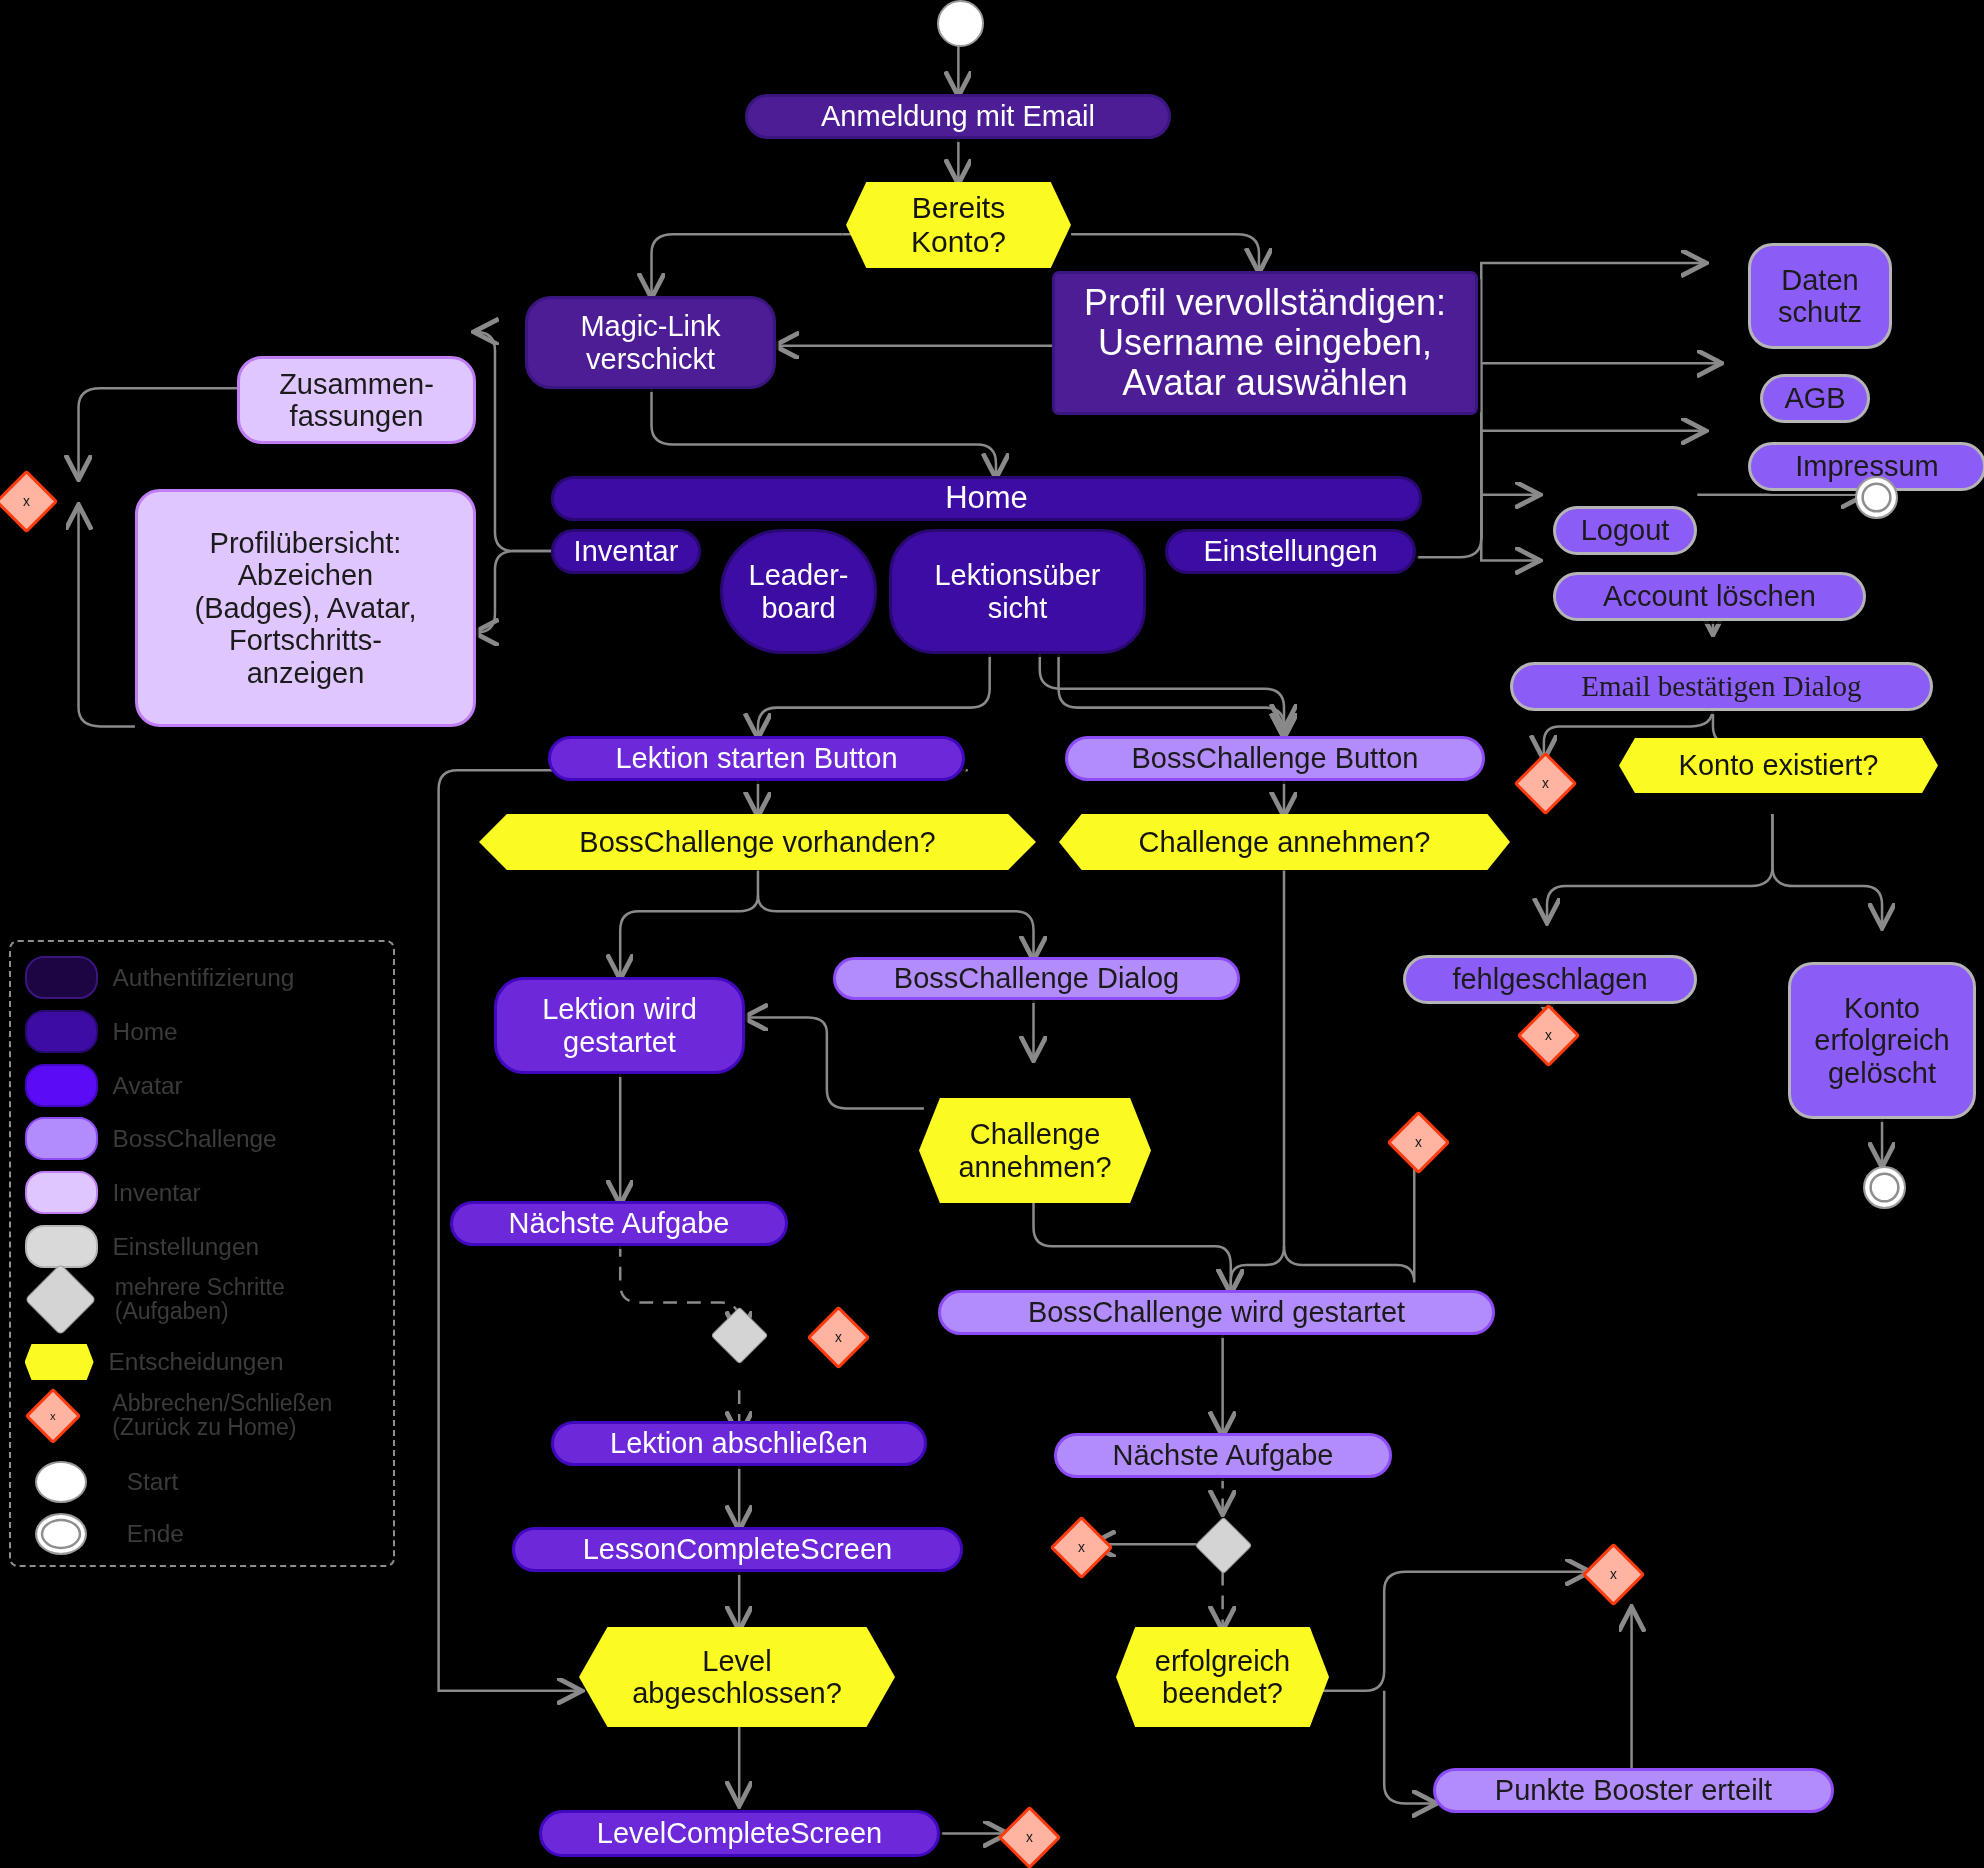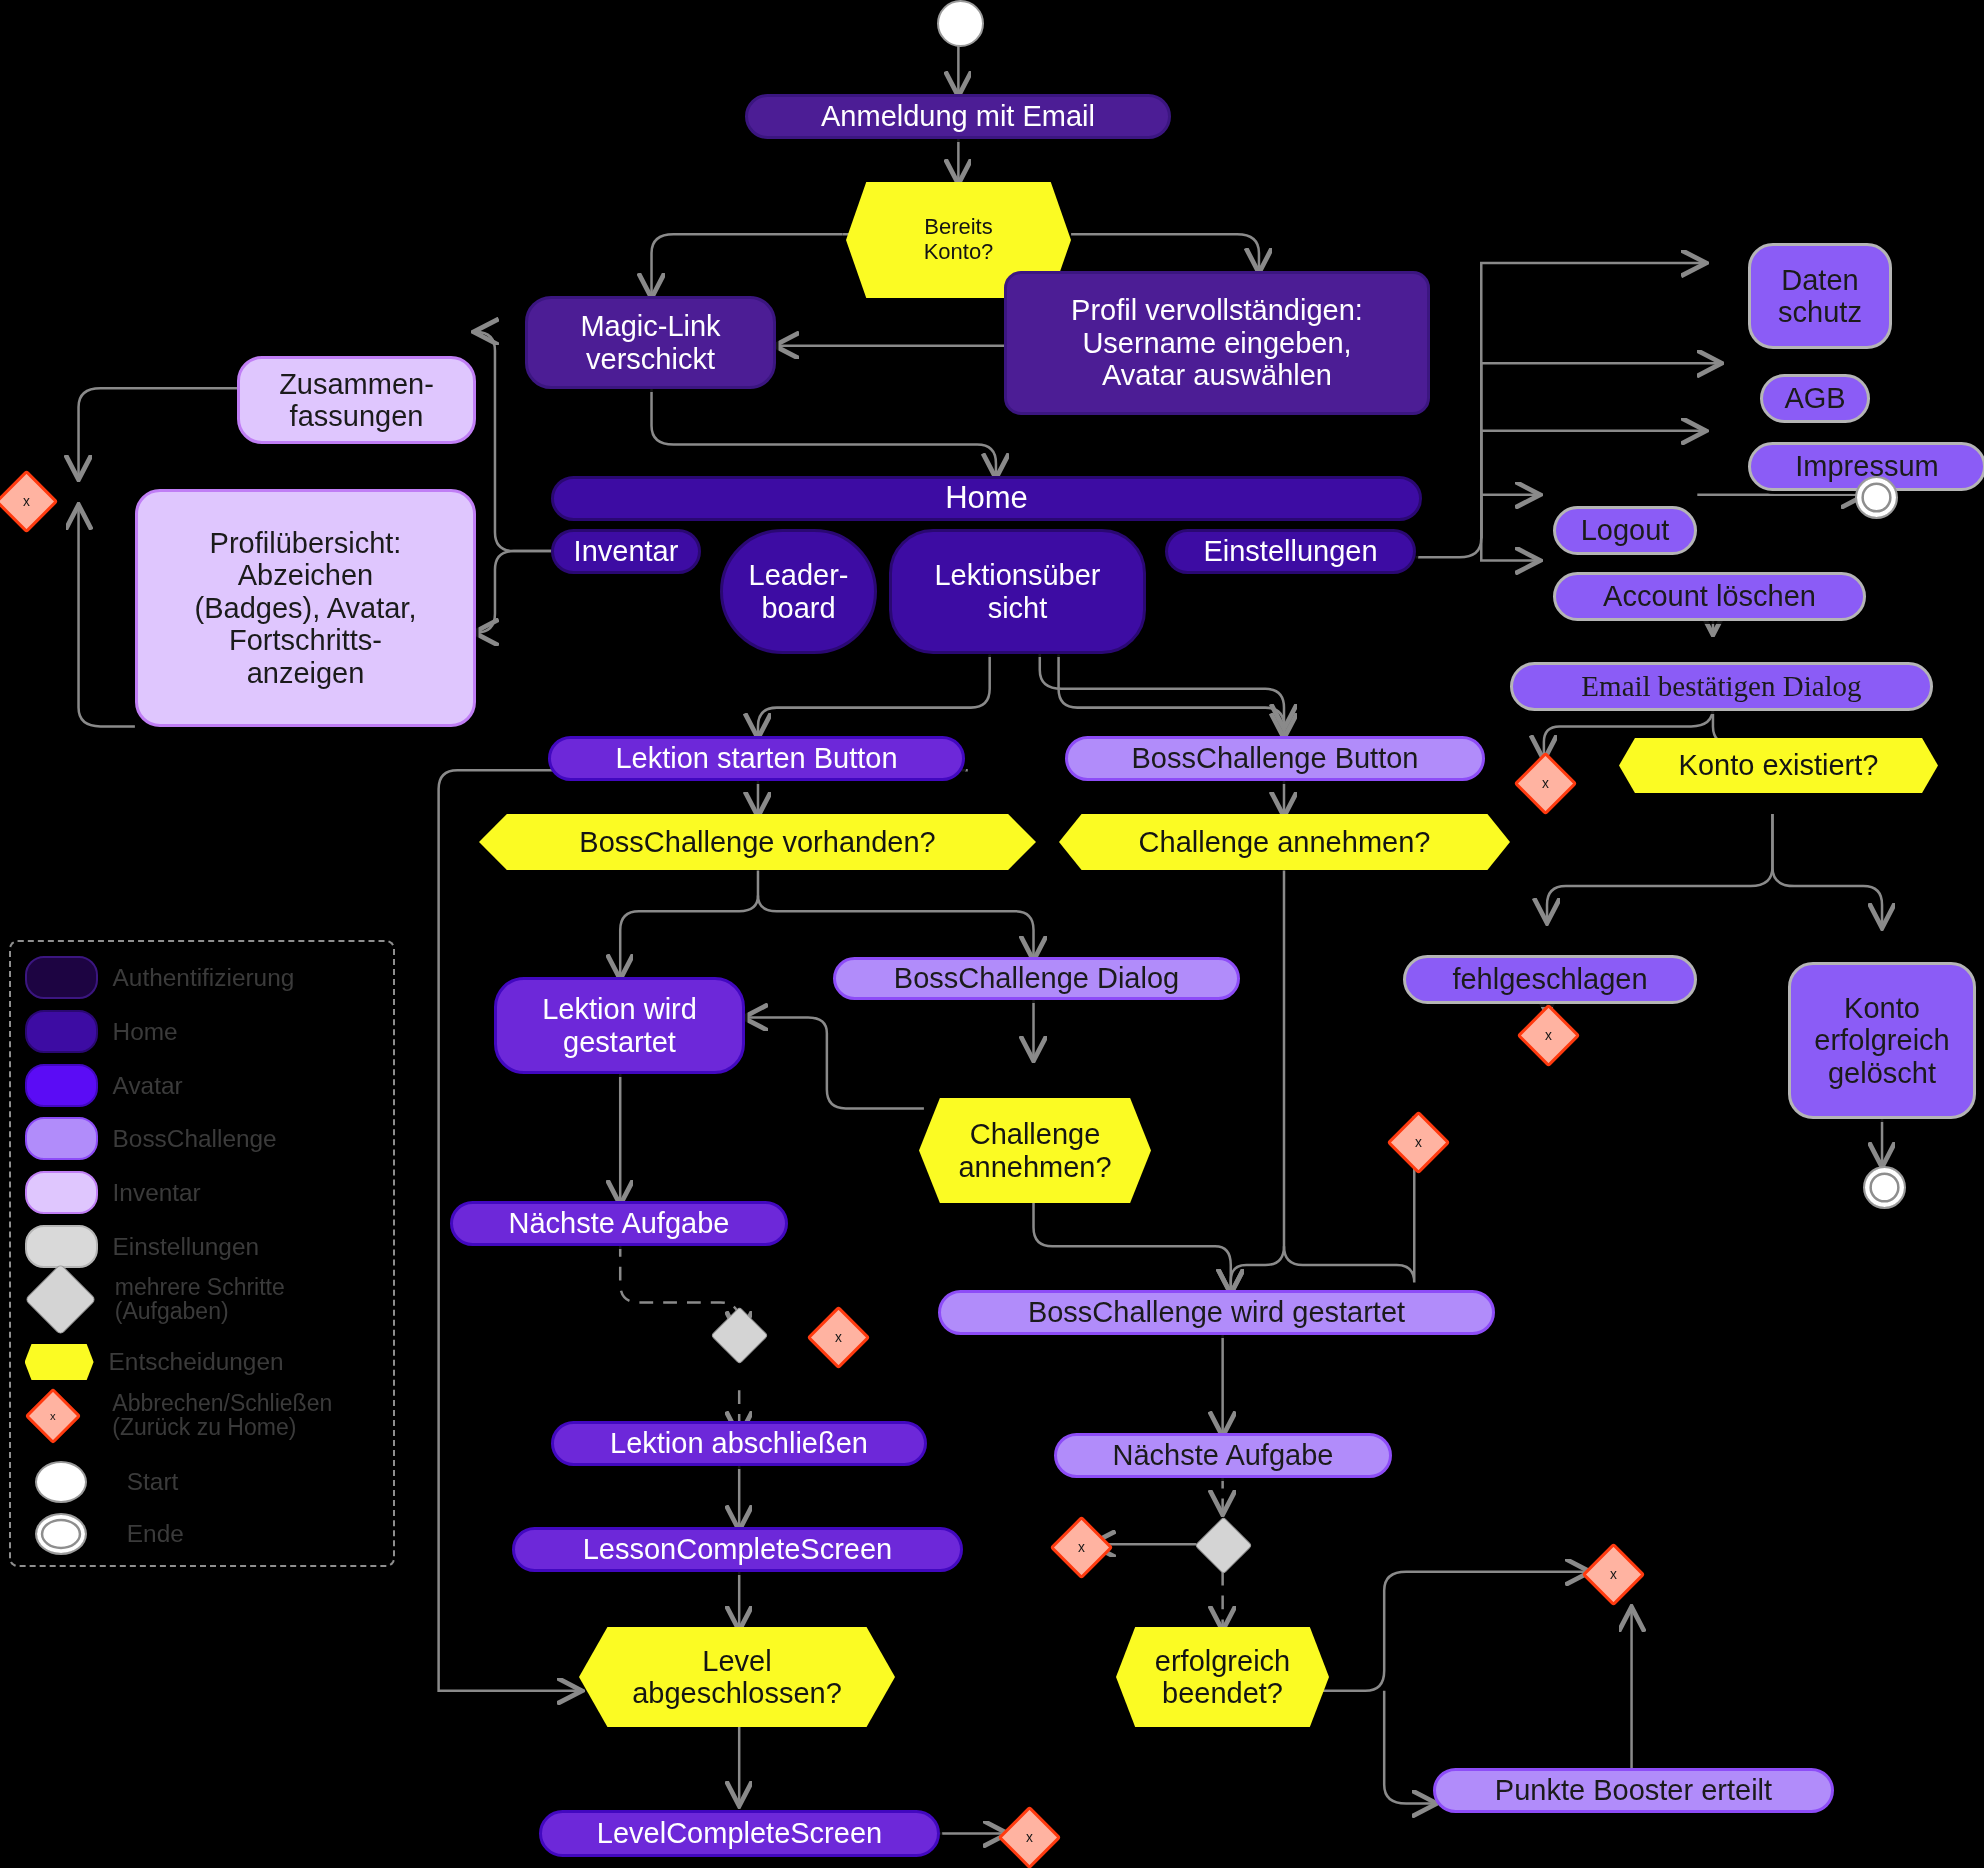--- a/index.html
+++ b/index.html
@@ -165,27 +165,27 @@
       <path d="M1180,2220 L1180,2290"></path>
       <path d="M1952,2355 L1952,2415"></path>
       <path d="M1952,2510 L1952,2600"></path>
     </g>
   </svg>
 
   <div class="circ" style="left:937px;top:0px;width:43px;height:43px;"></div>
 
   <div class="node auth shadowy" style="left:745px;top:94px;width:426px;height:45px;font-size:29px;">Anmeldung mit Email</div>
 
-  <div class="hex" style="left:846px;top:182px;width:225px;height:116px;font-size:22px;">Bereits
+  <div class="hex" style="left:846px;top:182px;width:225px;height:86px;font-size:30px;">Bereits
 Konto?</div>
 
   <div class="node auth shadowy" style="left:525px;top:296px;width:251px;height:93px;font-size:29px;border-radius:26px;">Magic-Link
 verschickt</div>
 
-  <div class="node auth shadowy" style="left:1004px;top:271px;width:426px;height:144px;font-size:29px;border-radius:17px;">Profil vervollständigen:
+  <div class="node auth shadowy" style="left:1052px;top:271px;width:426px;height:144px;font-size:36px;border-radius:7px;">Profil vervollständigen:
 Username eingeben,
 Avatar auswählen</div>
 
   <div class="node sett shadowy" style="left:1748px;top:207px;width:144px;height:106px;font-size:29px;border-radius:25px;">Daten
 schutz</div>
   <div class="node sett shadowy" style="left:1760px;top:338px;width:110px;height:49px;font-size:29px;">AGB</div>
   <div class="node sett shadowy" style="left:1748px;top:406px;width:238px;height:49px;font-size:29px;">Impressum</div>
   <div class="node sett shadowy" style="left:1553px;top:470px;width:144px;height:49px;font-size:29px;">Logout</div>
   <div class="circ end" style="left:1855px;top:476px;width:39px;height:39px;"></div>
   <div class="node sett shadowy" style="left:1553px;top:536px;width:313px;height:49px;font-size:29px;">Account löschen</div>

